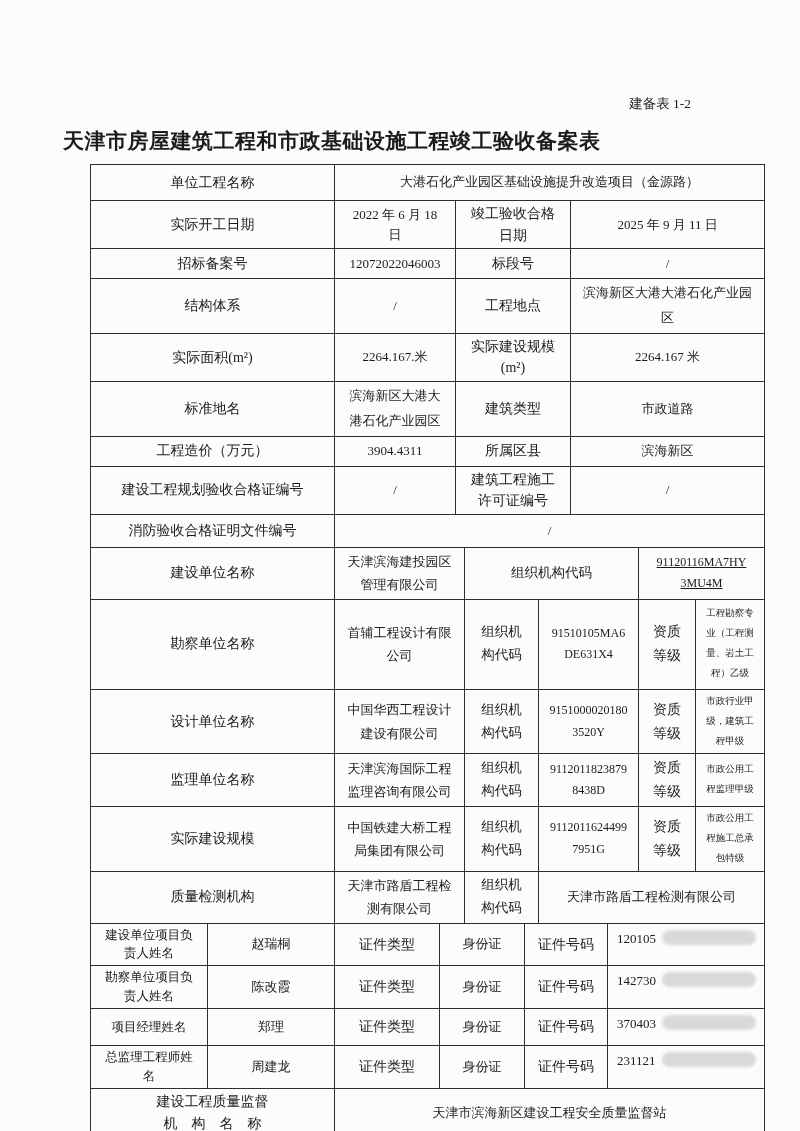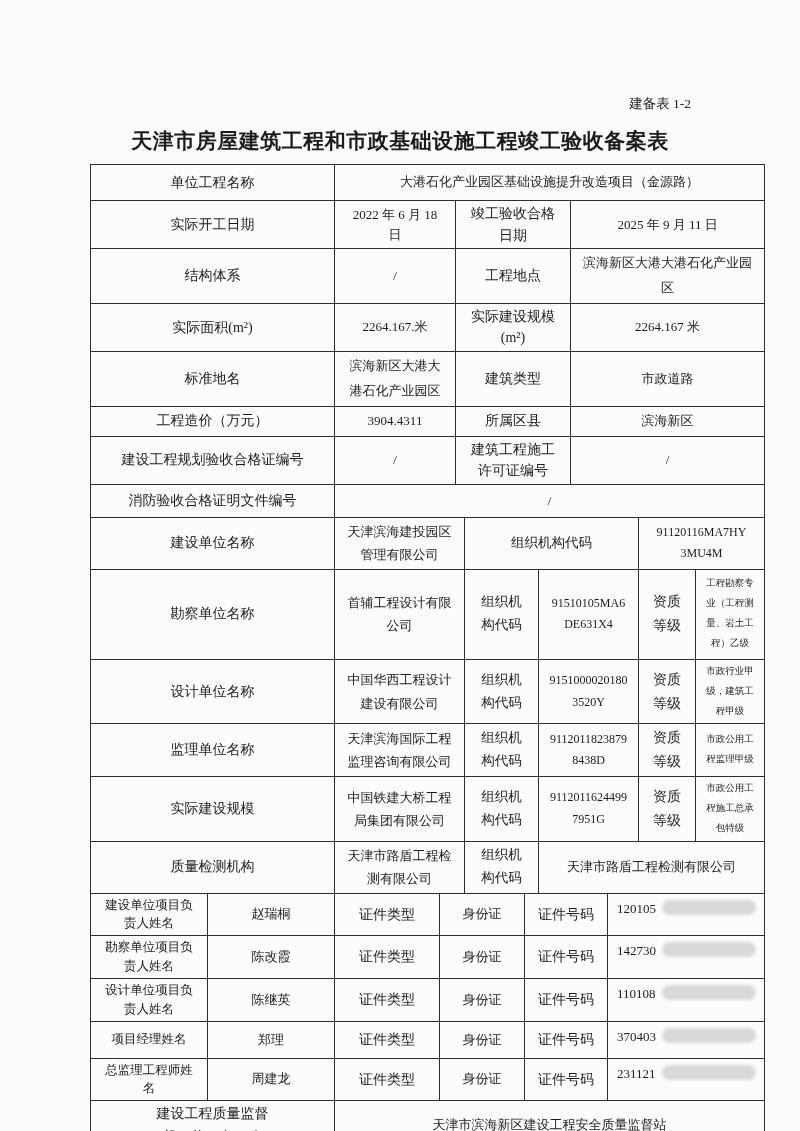--- a/index.html
+++ b/index.html
@@ -13,21 +13,21 @@
   .sheet { padding-top: 95px; }
   .form-code {
     width: 737px;
     text-align: right;
     padding-right: 46px;
     font-size: 13.5px;
   }
   .title {
     width: 674px;
     margin: 14px 0 0 63px;
-    text-align: center;
+    text-align: left;
     font-size: 21px;
     font-weight: bold;
     letter-spacing: 0.5px;
   }
   .tablewrap { margin: 9px 0 0 90px; }
   table {
     border-collapse: collapse;
     table-layout: fixed;
     width: 674px;
   }
@@ -40,21 +40,21 @@
     font-size: 13px;
     line-height: 1.55;
     overflow: hidden;
   }
   td.lbl  { font-size: 14px; }
   td.val  { font-size: 13px; }
   td.sm   { font-size: 13px; line-height: 1.9; }
   td.company { font-size: 13px; line-height: 1.8; padding: 2px 8px; }
   td.org  { font-size: 13.5px; line-height: 1.7; padding: 2px 12px; }
   td.code { font-size: 12px; word-break: break-all; line-height: 1.8; padding: 2px 10px; font-family: "Liberation Serif", "DejaVu Serif", serif; }
-  td.code.wide { padding: 2px 16px; }
+  td.code.wide { padding: 2px 16px; text-decoration: underline; }
   td.qlbl { font-size: 14px; line-height: 1.7; padding: 2px 11px; }
   td.tiny { font-size: 9.5px; line-height: 2.1; padding: 2px 7px; }
   td.plbl { font-size: 12.5px; line-height: 1.5; padding: 2px 12px; }
   td.idcell { text-align: left; vertical-align: top; padding: 5px 6px 2px 9px; font-size: 13px; white-space: nowrap; }
   .redact {
     display: inline-block;
     width: 94px; height: 15px;
     background: #d9d9d9;
     border-radius: 8px;
     filter: blur(1.5px);
@@ -84,20 +84,26 @@
           <tr style="height:36px">
         <td class="lbl">单位工程名称</td>
         <td class="val" colspan="3">大港石化产业园区基础设施提升改造项目（金源路）</td>
       </tr>
       <tr style="height:42px">
         <td class="lbl">实际开工日期</td>
         <td class="val">2022 年 6 月 18 日</td>
         <td class="lbl">竣工验收合格日期</td>
         <td class="val">2025 年 9 月 11 日</td>
       </tr>
+      <tr style="height:30px">
+        <td class="lbl">招标备案号</td>
+        <td class="val">12072022046003</td>
+        <td class="lbl">标段号</td>
+        <td class="val">/</td>
+      </tr>
       <tr style="height:32px">
         <td class="lbl">结构体系</td>
         <td class="val">/</td>
         <td class="lbl">工程地点</td>
         <td class="sm">滨海新区大港大港石化产业园区</td>
       </tr>
       <tr style="height:44px">
         <td class="lbl">实际面积(m²)</td>
         <td class="val">2264.167.米</td>
         <td class="lbl">实际建设规模(m²)</td>
@@ -208,30 +214,20 @@
       <tr style="height:43px">
         <td class="plbl">勘察单位项目负责人姓名</td>
         <td class="val">陈改霞</td>
         <td class="lbl">证件类型</td>
         <td class="val">身份证</td>
         <td class="lbl">证件号码</td>
         <td class="idcell">
           <span>142730</span><span class="redact"></span>
         </td>
       </tr>
-      <tr style="height:38px">
-        <td class="plbl">设计单位项目负责人姓名</td>
-        <td class="val">陈继英</td>
-        <td class="lbl">证件类型</td>
-        <td class="val">身份证</td>
-        <td class="lbl">证件号码</td>
-        <td class="idcell">
-          <span>110108</span><span class="redact"></span>
-        </td>
-      </tr>
       <tr style="height:37px">
         <td class="plbl">项目经理姓名</td>
         <td class="val">郑理</td>
         <td class="lbl">证件类型</td>
         <td class="val">身份证</td>
         <td class="lbl">证件号码</td>
         <td class="idcell">
           <span>370403</span><span class="redact"></span>
         </td>
       </tr>

